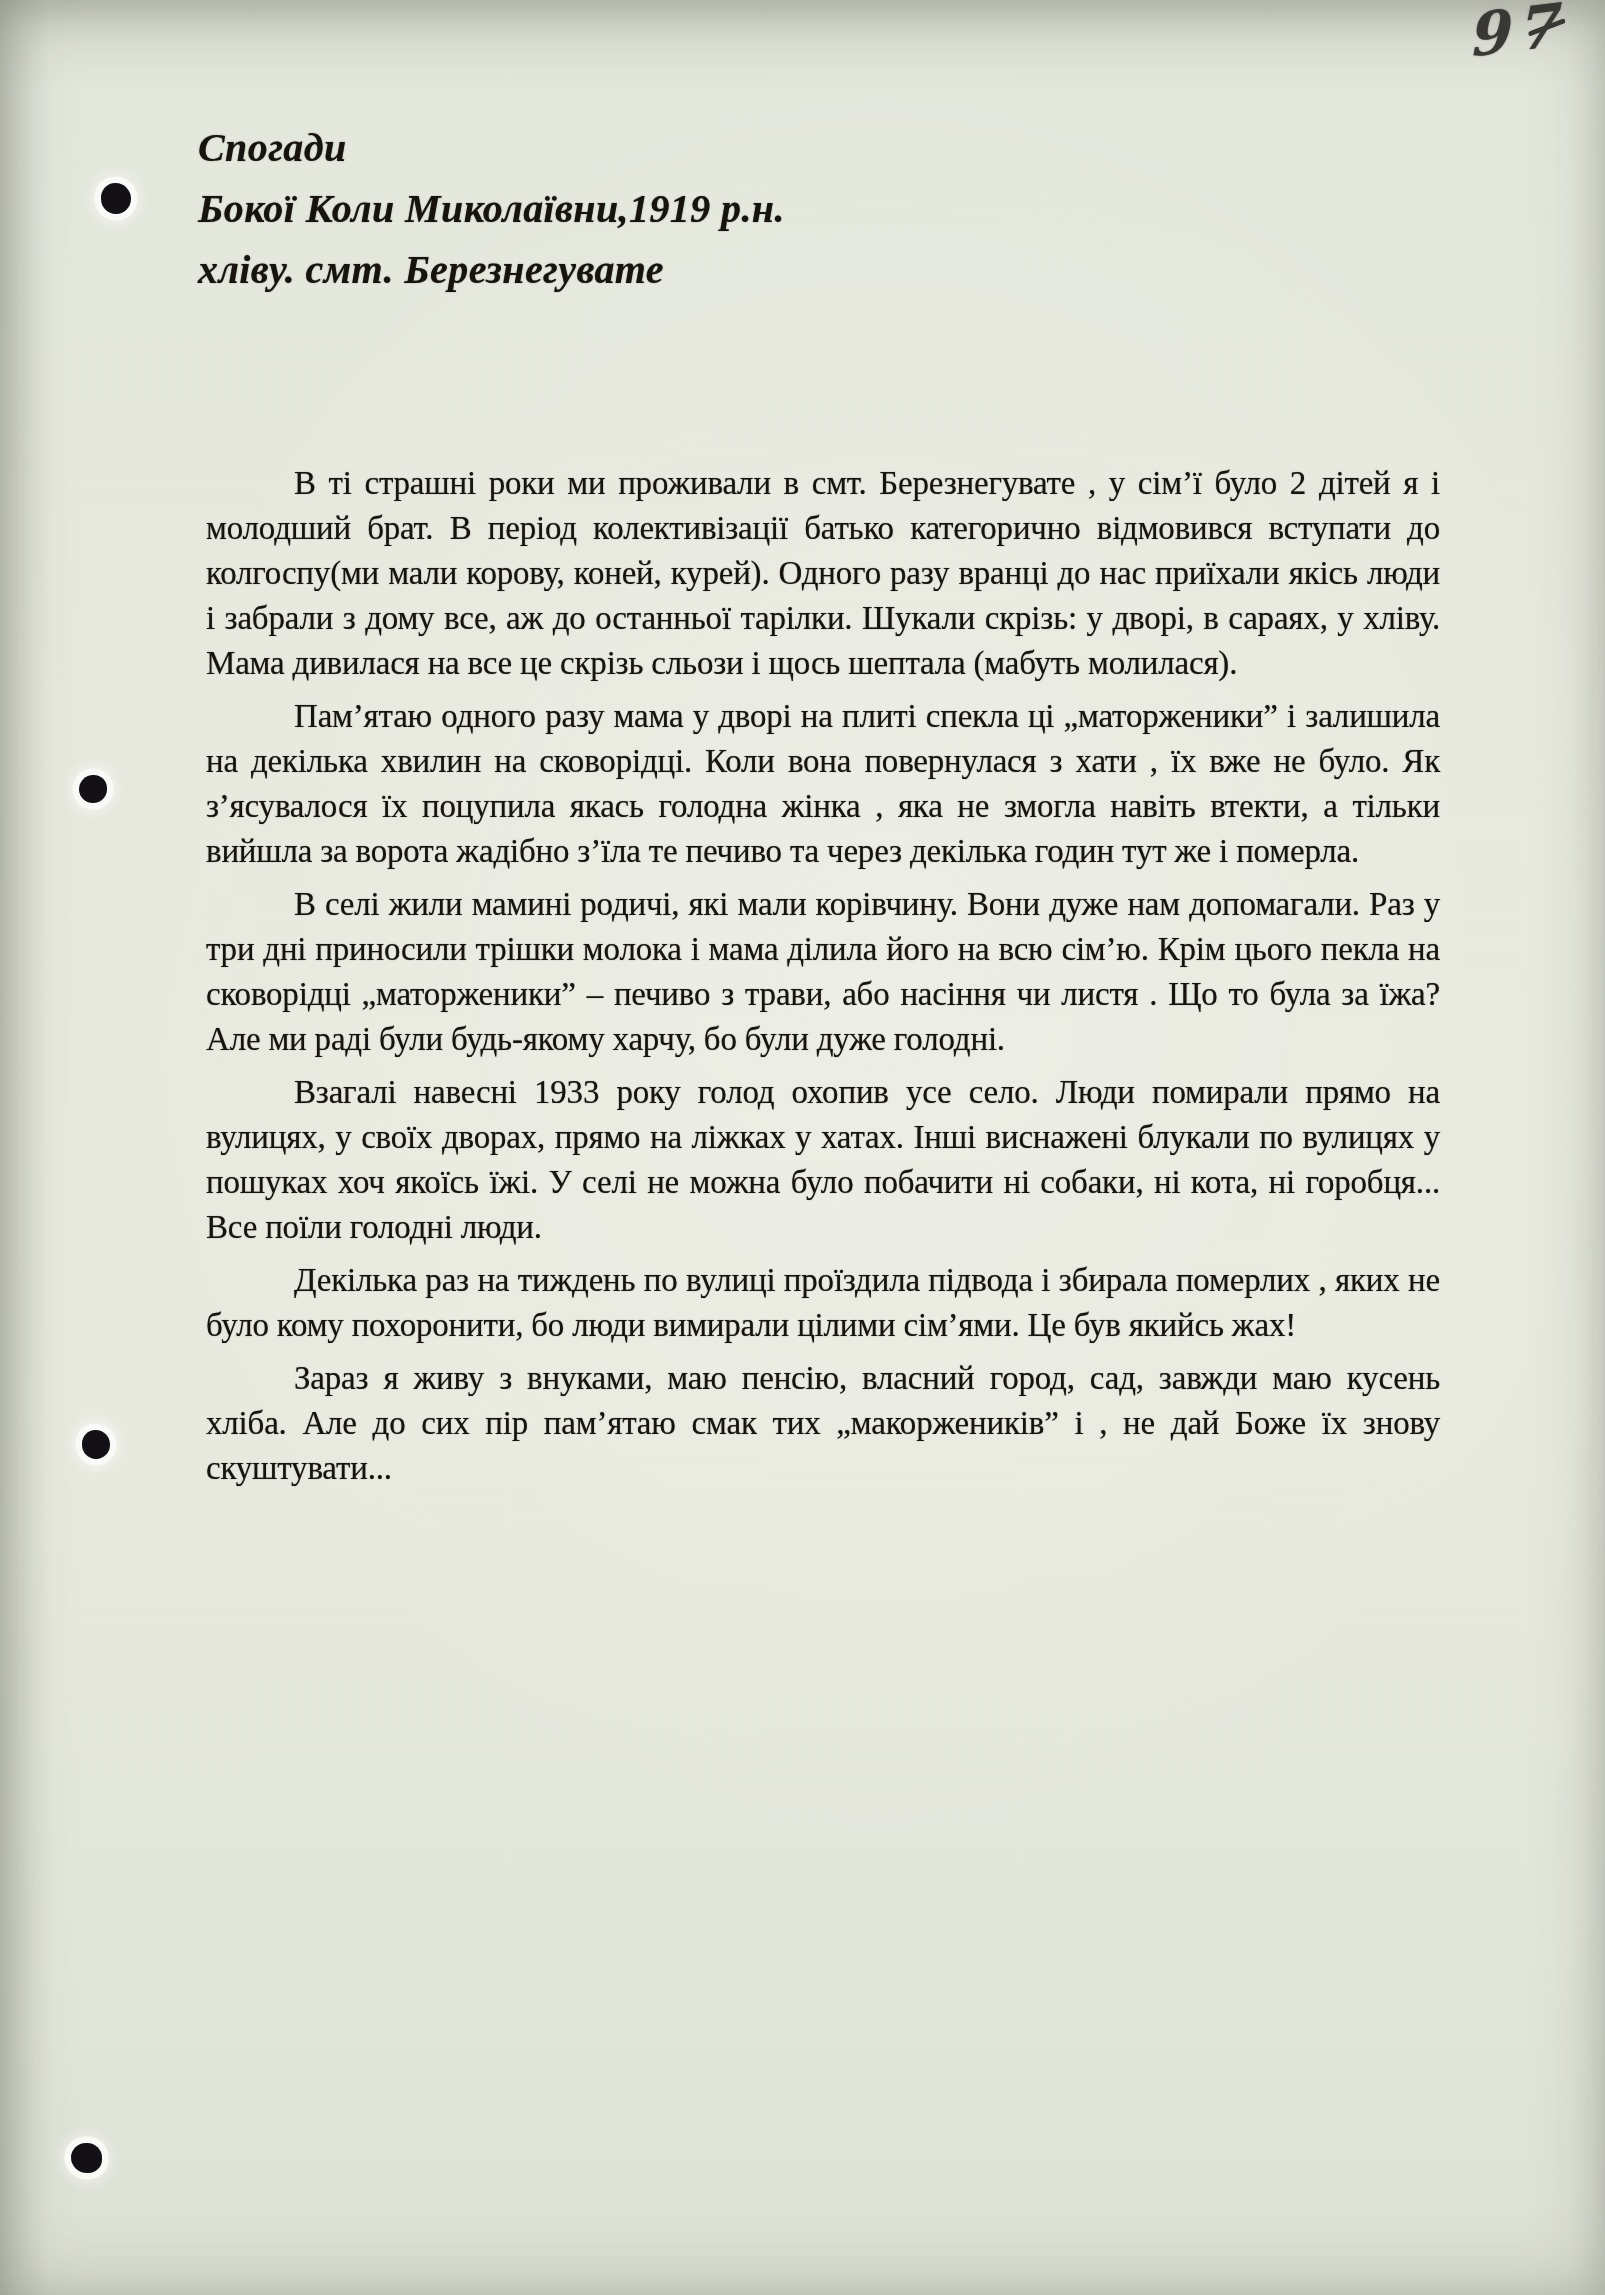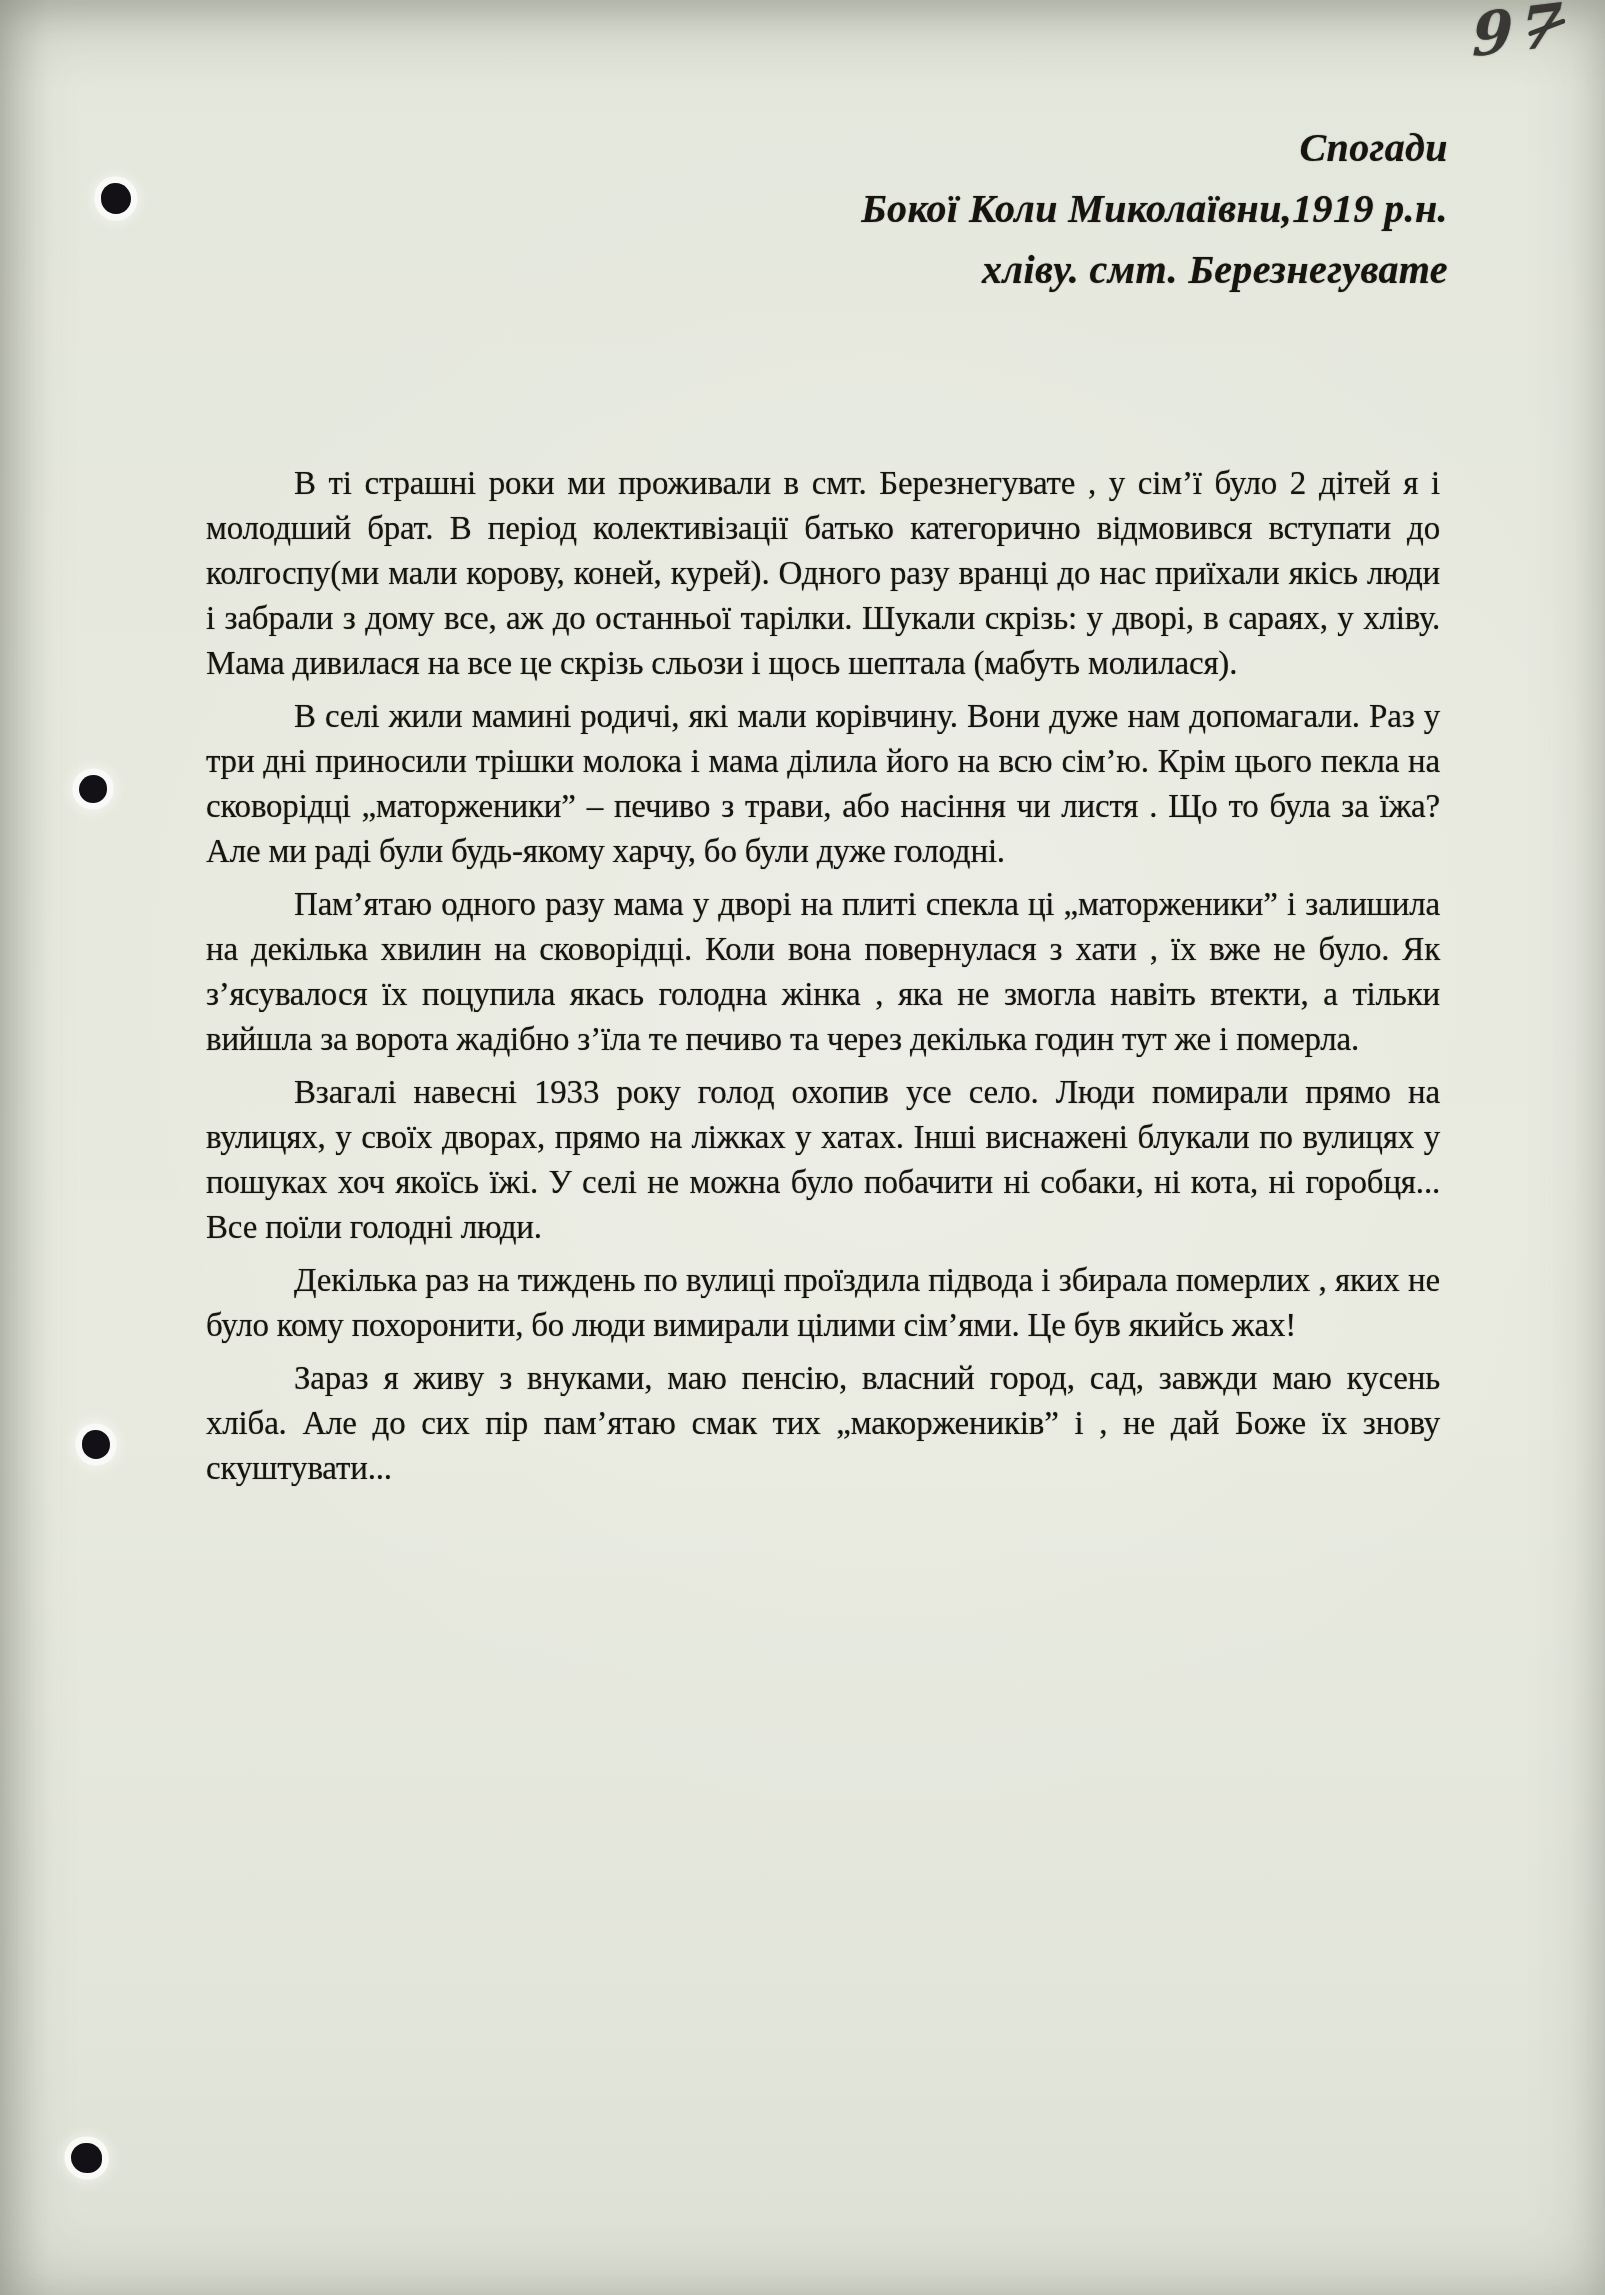--- a/index.html
+++ b/index.html
@@ -71,21 +71,21 @@
     background: #3a3835;
     border-radius: 2.5px;
     transform: rotate(-14deg);
   }
 
   .title {
     position: absolute;
     left: 198px;
     top: 117px;
     width: 1250px;
-    text-align: right;
+    text-align: left;
     font-weight: bold;
     font-style: italic;
     font-size: 40px;
     line-height: 61px;
     letter-spacing: 0.4px;
     text-shadow: 0 0 1.2px rgba(15,12,8,0.6);
   }
 
   .bodytext {
     position: absolute;
@@ -119,21 +119,21 @@
   </div>
 
   <header class="title">
     <div>Спогади</div>
     <div>Бокої Коли Миколаївни,1919 р.н.</div>
     <div>хліву. смт. Березнегувате</div>
   </header>
 
   <main class="bodytext">
     <p>В ті страшні роки ми проживали в смт. Березнегувате , у сім’ї було 2 дітей я і молодший брат. В період колективізації батько категорично відмовився вступати до колгоспу(ми мали корову, коней, курей). Одного разу вранці до нас приїхали якісь люди і забрали з дому все, аж до останньої тарілки. Шукали скрізь: у дворі, в сараях, у хліву. Мама дивилася на все це скрізь сльози і щось шептала (мабуть молилася).</p>
+    <p>Пам’ятаю одного разу мама у дворі на плиті спекла ці „маторженики” і залишила на декілька хвилин на сковорідці. Коли вона повернулася з хати , їх вже не було. Як з’ясувалося їх поцупила якась голодна жінка , яка не змогла навіть втекти, а тільки вийшла за ворота жадібно з’їла те печиво та через декілька годин тут же і померла.</p>
     <p>В селі жили мамині родичі, які мали корівчину. Вони дуже нам допомагали. Раз у три дні приносили трішки молока і мама ділила його на всю сім’ю. Крім цього пекла на сковорідці „маторженики” – печиво з трави, або насіння чи листя . Що то була за їжа? Але ми раді були будь-якому харчу, бо були дуже голодні.</p>
-    <p>Пам’ятаю одного разу мама у дворі на плиті спекла ці „маторженики” і залишила на декілька хвилин на сковорідці. Коли вона повернулася з хати , їх вже не було. Як з’ясувалося їх поцупила якась голодна жінка , яка не змогла навіть втекти, а тільки вийшла за ворота жадібно з’їла те печиво та через декілька годин тут же і померла.</p>
     <p>Взагалі навесні 1933 року голод охопив усе село. Люди помирали прямо на вулицях, у своїх дворах, прямо на ліжках у хатах. Інші виснажені блукали по вулицях у пошуках хоч якоїсь їжі. У селі не можна було побачити ні собаки, ні кота, ні горобця... Все поїли голодні люди.</p>
     <p>Декілька раз на тиждень по вулиці проїздила підвода і збирала померлих , яких не було кому похоронити, бо люди вимирали цілими сім’ями. Це був якийсь жах!</p>
     <p>Зараз я живу з внуками, маю пенсію, власний город, сад, завжди маю кусень хліба. Але до сих пір пам’ятаю смак тих „макоржеників” і , не дай Боже їх знову скуштувати...</p>
   </main>
 
 </div>
 
 
 </body></html>

